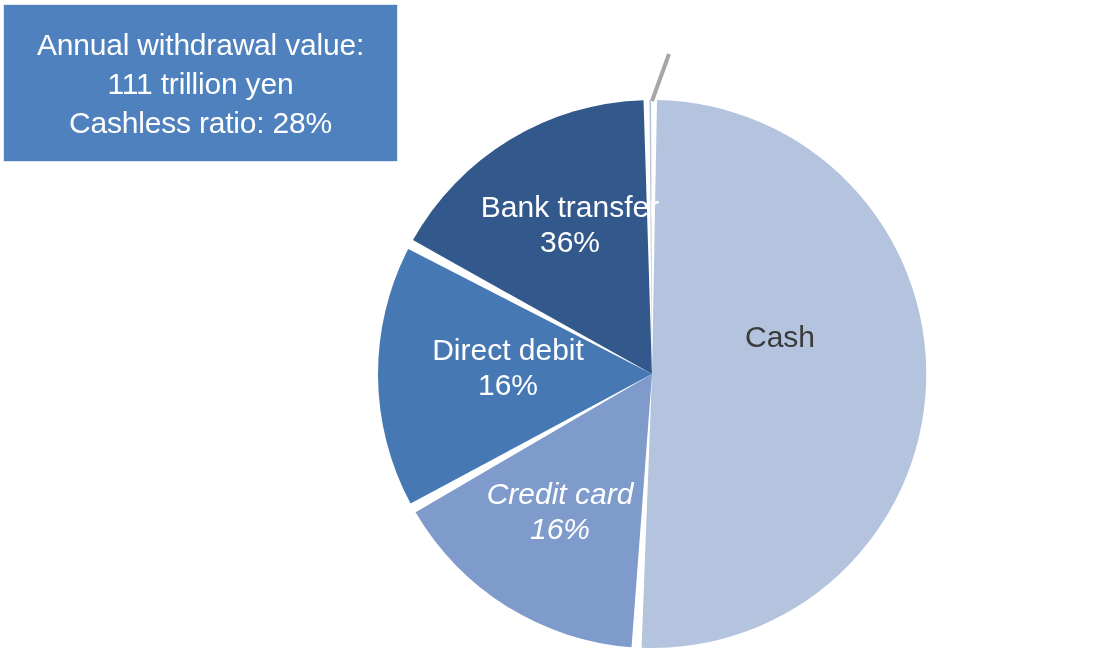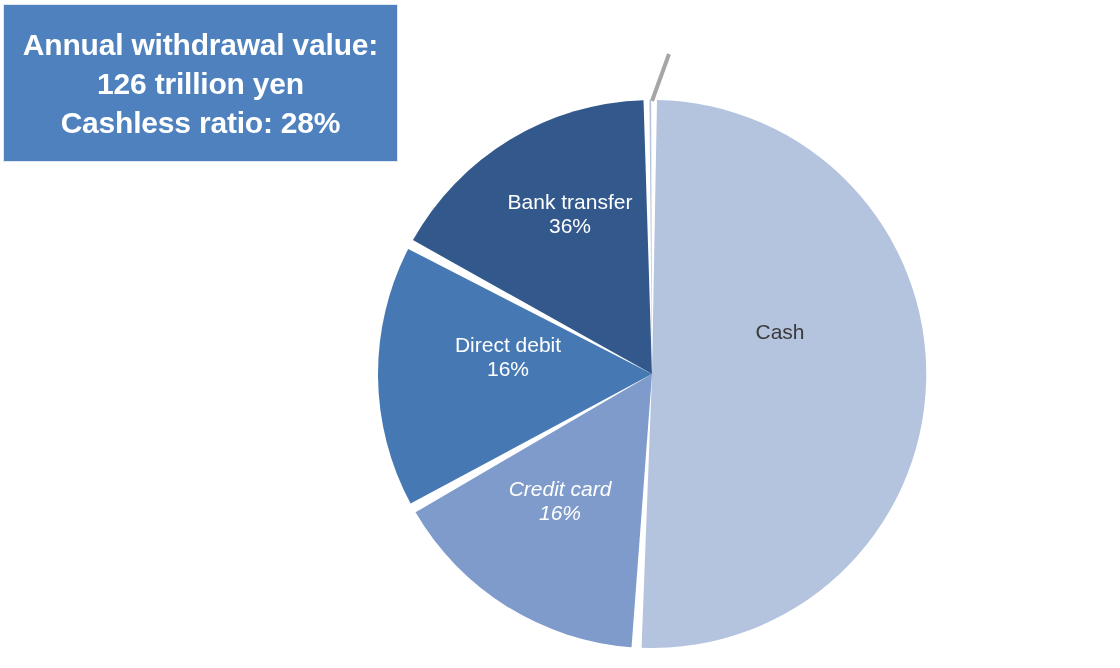--- a/index.html
+++ b/index.html
@@ -35,21 +35,21 @@
     height: 158px;
     background: #4e81bd;
     border: 1px solid #dfe7f1;
     box-sizing: border-box;
     display: flex;
     flex-direction: column;
     align-items: center;
     justify-content: center;
     text-align: right;
     color: #ffffff;
-    font-weight: bold;
+    font-weight: normal;
     font-size: 30px;
     line-height: 1.30;
     letter-spacing: -0.2px;
   }
   #info-box .info-line {
     white-space: nowrap;
     display: block;
   }
 
   
@@ -63,21 +63,21 @@
   #pie-svg {
     display: block;
     width: 1120px;
     height: 668px;
   }
 
   
   .slice-label {
     position: absolute;
     text-align: center;
-    font-size: 21px;
+    font-size: 30px;
     line-height: 1.16;
     font-weight: normal;
     white-space: nowrap;
     pointer-events: none;
   }
   .slice-label .lbl-name { display: block; }
   .slice-label .lbl-val  { display: block; }
 
   .label-light { color: #ffffff; }
   .label-dark  { color: #3a3a3a; margin-top: 30px; }
@@ -102,21 +102,21 @@
   #label-pay-easy .lbl-name { display: block; }
   #label-pay-easy .lbl-val  { display: block; }
 </style>
 </head>
 <body>
 
 <div id="stage">
 
   <div id="info-box">
     <span class="info-line">Annual withdrawal value:</span>
-    <span class="info-line">126 trillion yen</span>
+    <span class="info-line">111 trillion yen</span>
     <span class="info-line">Cashless ratio: 28%</span>
   </div>
 
   <div id="pie-wrap">
     <svg id="pie-svg" viewBox="0 0 1120 668" xmlns="http://www.w3.org/2000/svg">
       <g id="pie-slices">
           <path d="M 652 374 L 657.02 100.05 A 274 274 0 1 1 641.56 647.80 Z" fill="#B4C3DE"></path>
           <path d="M 652 374 L 631.53 647.23 A 274 274 0 0 1 415.51 512.37 Z" fill="#7E9BCB"></path>
           <path d="M 652 374 L 410.59 503.61 A 274 274 0 0 1 408.20 248.95 Z" fill="#4679B4"></path>
           <path d="M 652 374 L 412.94 240.10 A 274 274 0 0 1 643.54 100.13 Z" fill="#33598C"></path>

